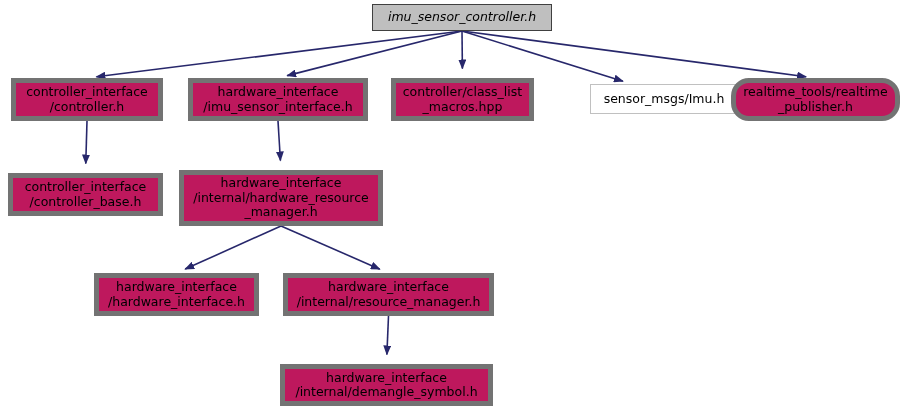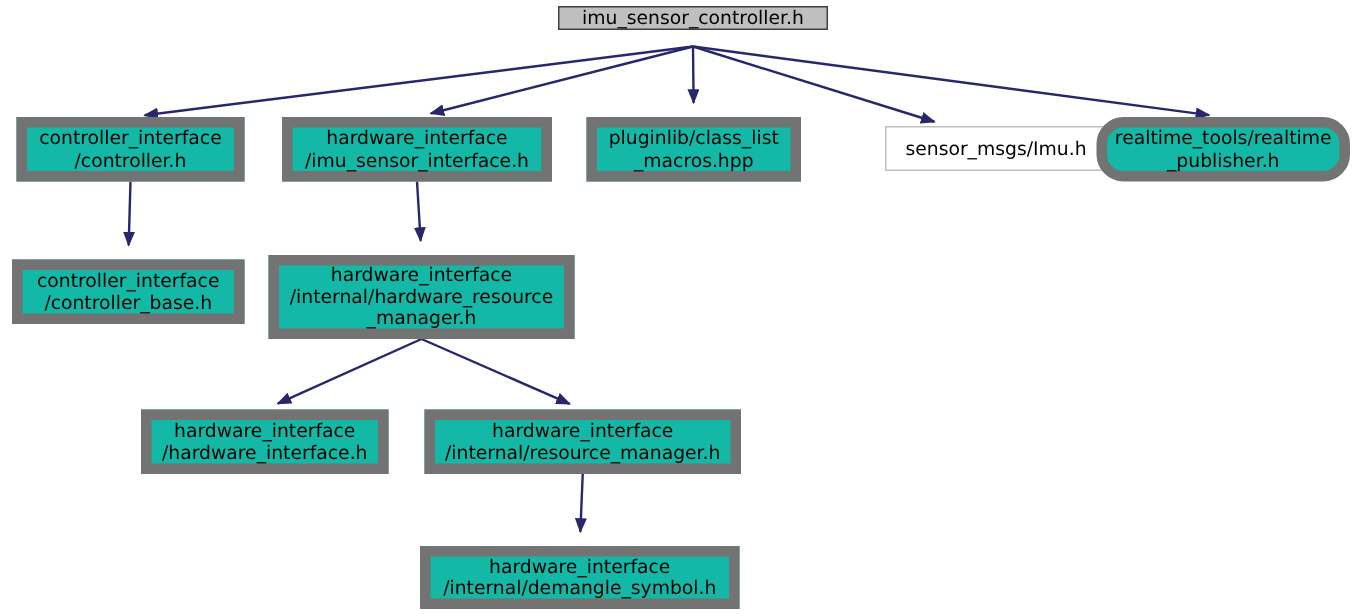--- a/index.html
+++ b/index.html
@@ -22,22 +22,22 @@
     width: 910px;
     height: 409px;
   }
   .node {
     position: absolute;
     box-sizing: border-box;
     display: flex;
     align-items: center;
     justify-content: center;
     text-align: center;
-    background: #14b8a6;
-    border: 7px solid #737373;
+    background: #be185d;
+    border: 5px solid #737373;
     color: #000000;
     font-size: 12.5px;
     line-height: 14.5px;
     letter-spacing: 0px;
     white-space: pre;
     z-index: 2;
   }
   .node.root {
     background: #bfbfbf;
     border: 1px solid #404040;
@@ -70,26 +70,26 @@
         <line x1="462" y1="31" x2="806.0828702681524" y2="76.74793466082932" marker-end="url(#arrowhead)"></line>
         <line x1="87" y1="121" x2="85.77392451885936" y2="163.50395001287546" marker-end="url(#arrowhead)"></line>
         <line x1="278" y1="121" x2="280.4194543988447" y2="160.5177551811304" marker-end="url(#arrowhead)"></line>
         <line x1="281" y1="226" x2="185.1640297871288" y2="269.10325933019084" marker-end="url(#arrowhead)"></line>
         <line x1="281" y1="226" x2="379.795576397763" y2="269.1943450297196" marker-end="url(#arrowhead)"></line>
         <line x1="388.5" y1="316" x2="386.8954901747657" y2="354.50823580562263" marker-end="url(#arrowhead)"></line>
       </g>
   </svg>
 
   <div id="nodes">
-      <div class="node root" style="left: 372px; top: 4px; width: 180px; height: 16px;"><span class="node-label">imu_sensor_controller.h</span></div>
+      <div class="node root" style="left: 372px; top: 4px; width: 180px; height: 27px; font-style: italic;"><span class="node-label">imu_sensor_controller.h</span></div>
       <div class="node" style="left: 11px; top: 78px; width: 152px; height: 43px;"><span class="node-label">controller_interface
 /controller.h</span></div>
       <div class="node" style="left: 188px; top: 78px; width: 180px; height: 43px;"><span class="node-label">hardware_interface
 /imu_sensor_interface.h</span></div>
-      <div class="node" style="left: 391px; top: 78px; width: 143px; height: 43px;"><span class="node-label">pluginlib/class_list
+      <div class="node" style="left: 391px; top: 78px; width: 143px; height: 43px;"><span class="node-label">controller/class_list
 _macros.hpp</span></div>
       <div class="node external" style="left: 558px; top: 84px; width: 148px; height: 30px; margin-left: 32px;"><span class="node-label">sensor_msgs/Imu.h</span></div>
       <div class="node" style="left: 731px; top: 78px; width: 169px; height: 43px; border-radius: 18px;"><span class="node-label">realtime_tools/realtime
 _publisher.h</span></div>
       <div class="node" style="left: 8px; top: 173px; width: 155px; height: 43px;"><span class="node-label">controller_interface
 /controller_base.h</span></div>
       <div class="node" style="left: 179px; top: 170px; width: 204px; height: 56px;"><span class="node-label">hardware_interface
 /internal/hardware_resource
 _manager.h</span></div>
       <div class="node" style="left: 94px; top: 273px; width: 165px; height: 43px;"><span class="node-label">hardware_interface

